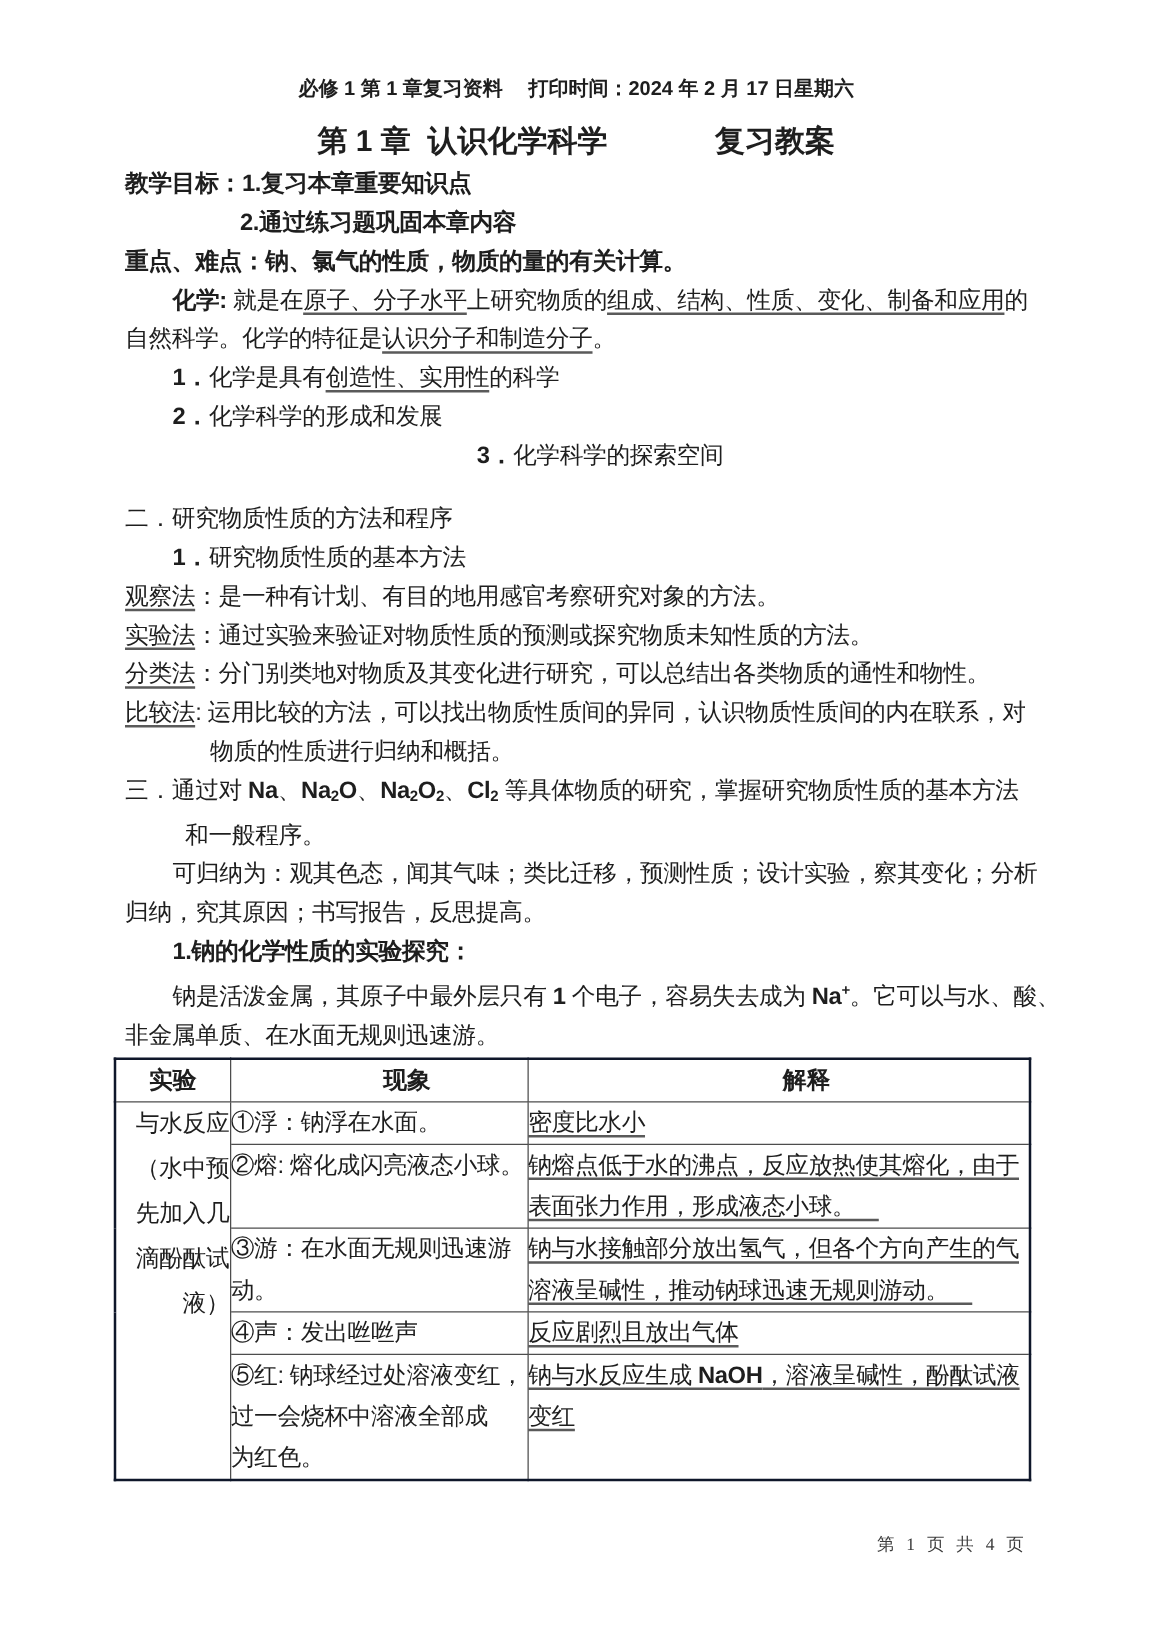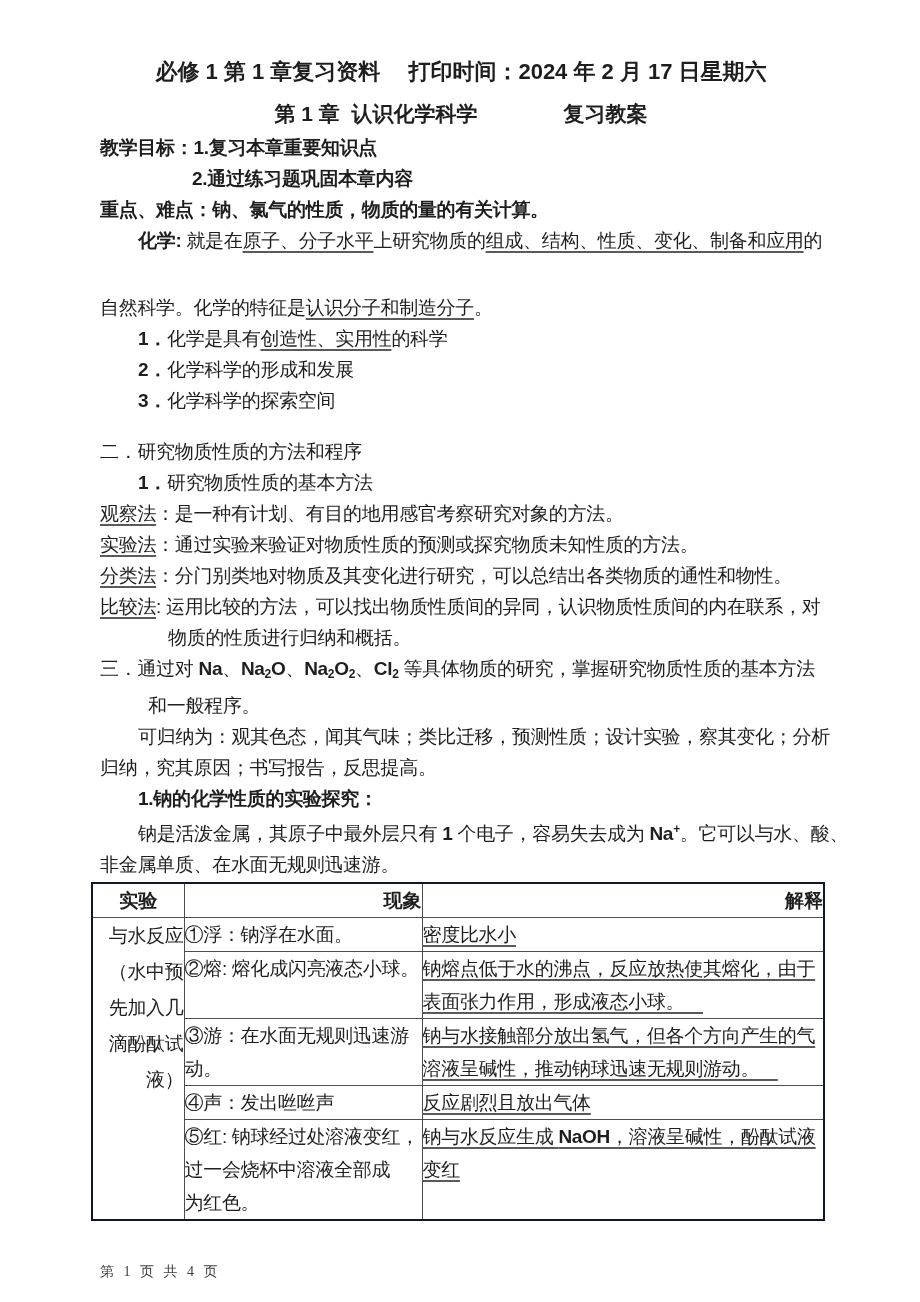--- a/index.html
+++ b/index.html
@@ -8,29 +8,29 @@
     width:920px;height:1302px;
     background:#ffffff;
     overflow:hidden;
     color:#1e1e1e;
     font-family:"Liberation Sans",sans-serif;
     box-sizing:border-box;
     padding:60px 98px 0 100px;
   }
   .hdr1{
     text-align:center;
-    font-size:22px;line-height:24px;
+    font-size:16px;line-height:24px;
     font-weight:700;
     white-space:pre;
   }
   .hdr2{
     display:flex;justify-content:center;align-items:baseline;
     column-gap:86px;
     margin-top:16px;
-    font-size:21px;line-height:28px;
+    font-size:24px;line-height:28px;
     font-weight:700;
     white-space:pre;
   }
   .doc-body{margin-top:4px;}
   .line{
     font-size:19px;
     line-height:31px;
     letter-spacing:-0.3px;
     white-space:pre;
   }
@@ -53,37 +53,37 @@
     padding:0;
     vertical-align:top;
     font-weight:400;
   }
   col.c-exp{width:92px;}
   col.c-phen{width:238px;}
   col.c-expl{width:402px;}
   table.exp-table thead tr{height:33px;}
   table.exp-table thead th{
     font-size:19px;font-weight:700;line-height:33px;
-    text-align:right;padding-left:45px;white-space:pre;
+    text-align:center;padding-left:45px;white-space:pre;
   }
   table.exp-table thead th.h-exp{text-align:center;padding-left:0;}
   tbody tr:nth-child(1){height:33px;}
   tbody tr:nth-child(2){height:66px;}
   tbody tr:nth-child(3){height:66px;}
   tbody tr:nth-child(4){height:33px;}
   tbody tr:nth-child(5){height:90px;padding-left:45px;}
   td.exp{vertical-align:middle;text-align:right;}
   .exp-line{font-size:19px;line-height:36px;letter-spacing:-0.3px;white-space:pre;}
   td.phen,td.expl{padding-left:8px;}
   .cline{
     font-size:19px;line-height:33px;letter-spacing:-0.3px;white-space:pre;
   }
   .footer{
     margin-top:42px;
-    text-align:left;
+    text-align:right;
     font-family:"Liberation Serif",serif;
     font-size:14px;
     letter-spacing:3px;
     color:#3c3c3c;
     white-space:pre;
   }
 </style>
 </head>
 <body>
 
@@ -94,24 +94,24 @@
   <div class="hdr2">
     <span>第 1 章  认识化学科学</span>
     <span>复习教案</span>
   </div>
 
   <div class="doc-body" id="doc-body">
       <div class="line" style="padding-left: 0px;"><span class="seg b">教学目标：1.复习本章重要知识点</span></div>
       <div class="line" style="padding-left: 92px;"><span class="seg b">2.通过练习题巩固本章内容</span></div>
       <div class="line" style="padding-left: 0px;"><span class="seg b">重点、难点：钠、氯气的性质，物质的量的有关计算。</span></div>
       <div class="line" style="padding-left: 38px;"><span class="seg b">化学:</span><span class="seg"> 就是在</span><span class="seg u">原子、分子水平</span><span class="seg">上研究物质的</span><span class="seg u">组成、结构、性质、变化、制备和应用</span><span class="seg">的</span></div>
-      <div class="line" style="padding-left: 0px; margin-top: 36px;"><span class="seg">自然科学。化学的特征是</span><span class="seg u">认识分子和制造分子</span><span class="seg">。</span></div>
+      <div class="line" style="padding-left: 0px;"><span class="seg">自然科学。化学的特征是</span><span class="seg u">认识分子和制造分子</span><span class="seg">。</span></div>
       <div class="line" style="padding-left: 38px;"><span class="seg b">1．</span><span class="seg">化学是具有</span><span class="seg u">创造性、实用性</span><span class="seg">的科学</span></div>
       <div class="line" style="padding-left: 38px;"><span class="seg b">2．</span><span class="seg">化学科学的形成和发展</span></div>
-      <div class="line" style="padding-left: 38px;"><span class="seg b">3．</span><span class="seg">化学科学的探索空间</span></div>
+      <div class="line" style="padding-left: 38px; text-align: center;"><span class="seg b">3．</span><span class="seg">化学科学的探索空间</span></div>
       <div class="line" style="padding-left: 0px; margin-top: 20px;"><span class="seg">二．研究物质性质的方法和程序</span></div>
       <div class="line" style="padding-left: 38px;"><span class="seg b">1．</span><span class="seg">研究物质性质的基本方法</span></div>
       <div class="line" style="padding-left: 0px;"><span class="seg u">观察法</span><span class="seg">：是一种有计划、有目的地用感官考察研究对象的方法。</span></div>
       <div class="line" style="padding-left: 0px;"><span class="seg u">实验法</span><span class="seg">：通过实验来验证对物质性质的预测或探究物质未知性质的方法。</span></div>
       <div class="line" style="padding-left: 0px;"><span class="seg u">分类法</span><span class="seg">：分门别类地对物质及其变化进行研究，可以总结出各类物质的通性和物性。</span></div>
       <div class="line" style="padding-left: 0px;"><span class="seg u">比较法</span><span class="seg">: 运用比较的方法，可以找出物质性质间的异同，认识物质性质间的内在联系，对</span></div>
       <div class="line" style="padding-left: 68px;"><span class="seg">物质的性质进行归纳和概括。</span></div>
       <div class="line" style="padding-left: 0px;"><span class="seg">三．通过对 </span><span class="seg b">Na</span><span class="seg">、</span><span class="seg b">Na</span><span class="seg b sb">2</span><span class="seg b">O</span><span class="seg">、</span><span class="seg b">Na</span><span class="seg b sb">2</span><span class="seg b">O</span><span class="seg b sb">2</span><span class="seg">、</span><span class="seg b">Cl</span><span class="seg b sb">2</span><span class="seg"> 等具体物质的研究，掌握研究物质性质的基本方法</span></div>
       <div class="line" style="padding-left: 48px;"><span class="seg">和一般程序。</span></div>
       <div class="line" style="padding-left: 38px;"><span class="seg">可归纳为：观其色态，闻其气味；类比迁移，预测性质；设计实验，察其变化；分析</span></div>

